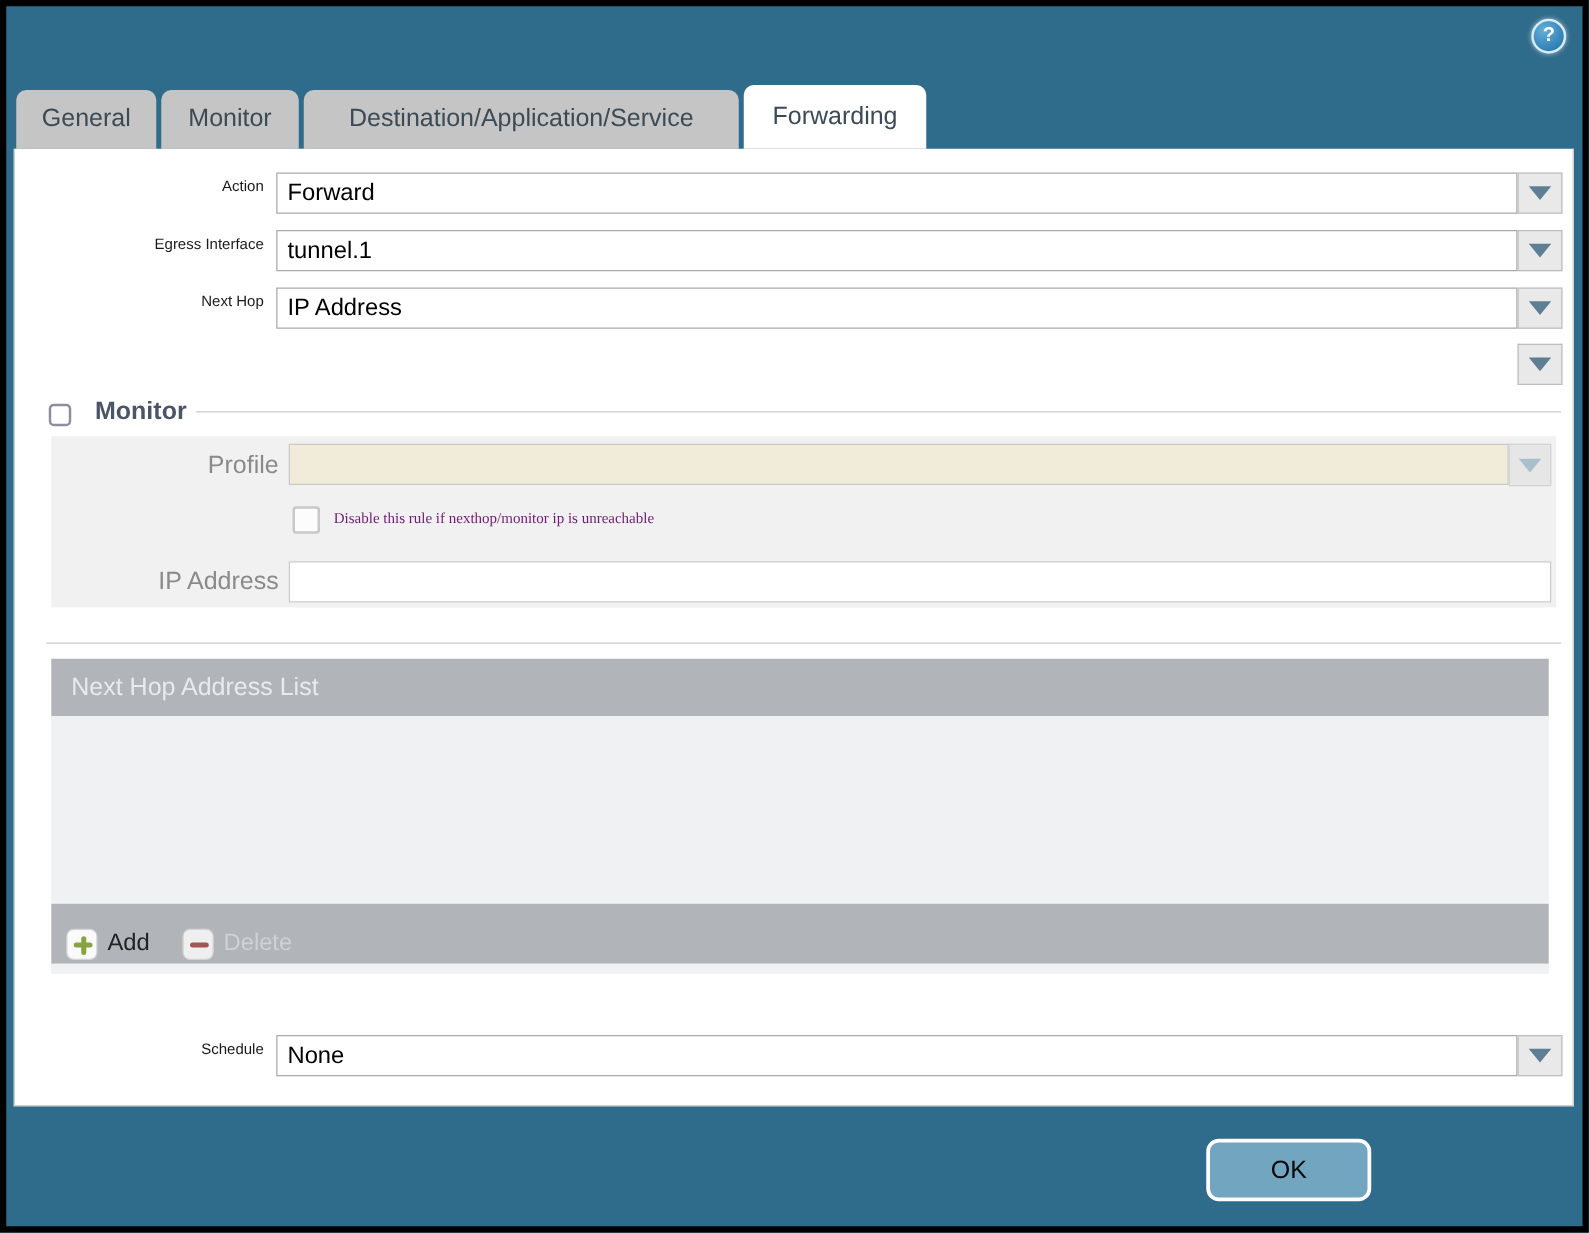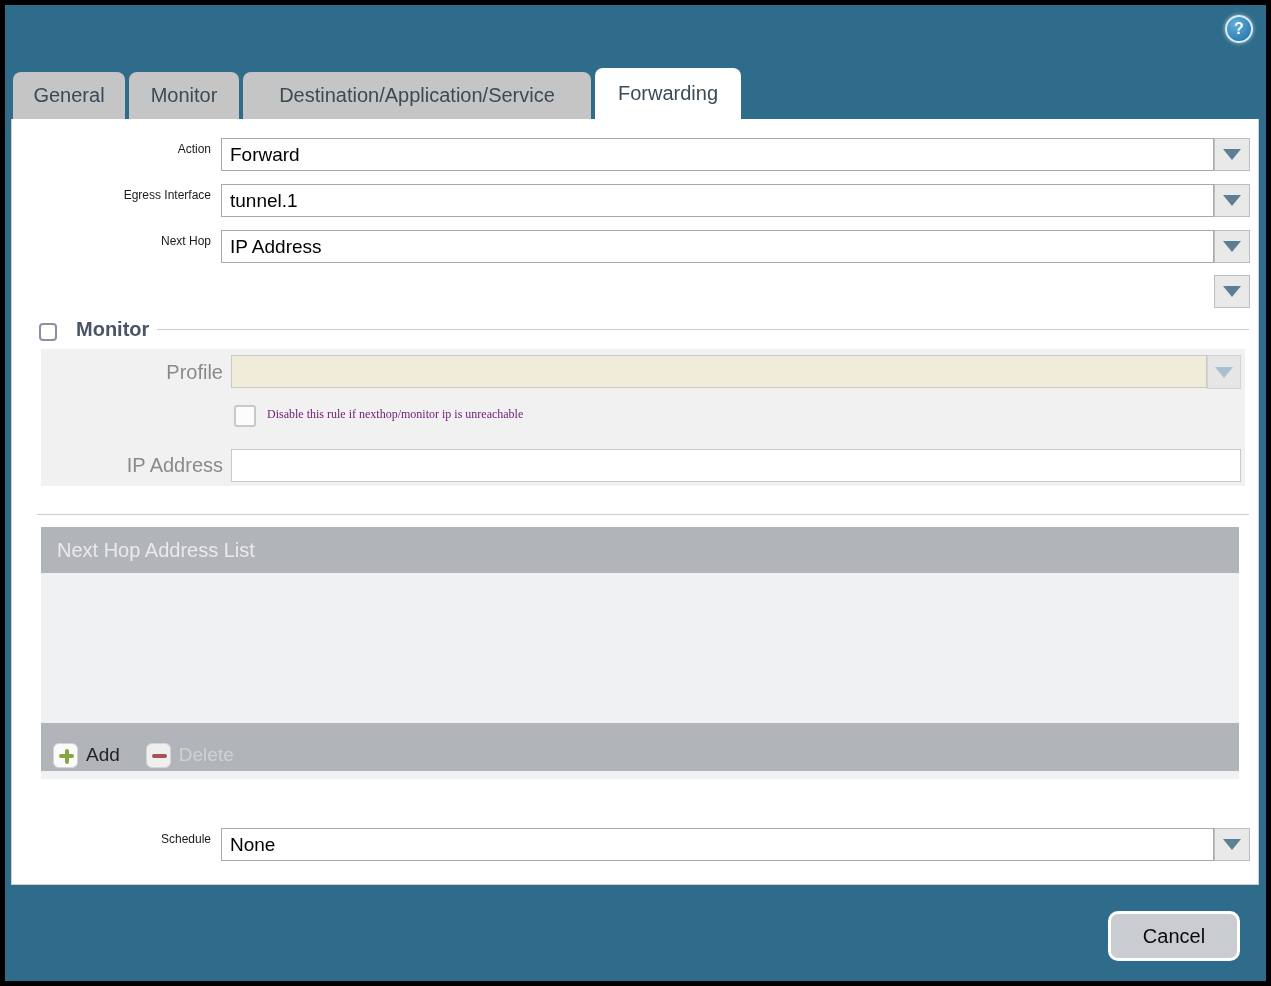--- a/index.html
+++ b/index.html
@@ -153,15 +153,15 @@
     </fieldset>
 
     <div class="row-label" style="top:713px">Schedule</div>
     <input class="txt" style="left: 209px; top: 709px; width: 993px;" readonly="" value="None">
     <div class="dd-btn" style="left:1202px;top:709px">
       <span class="dd-arrow"></span>
     </div>
 
   </div>
 
-  <div class="btn btn-cancel">Cancel</div>
+  <div class="btn btn-ok">OK</div>
 
 </div>
 
 </body></html>

